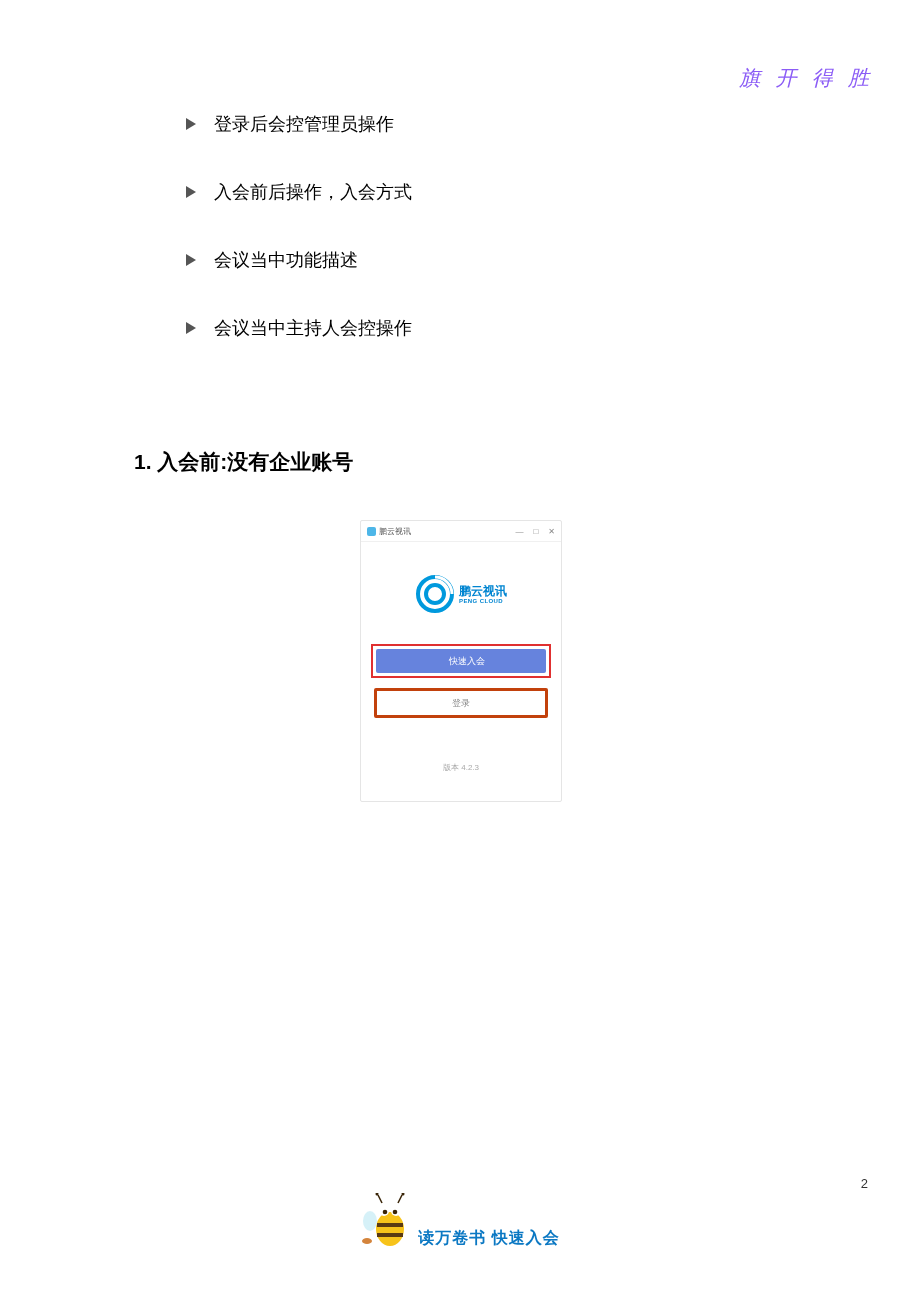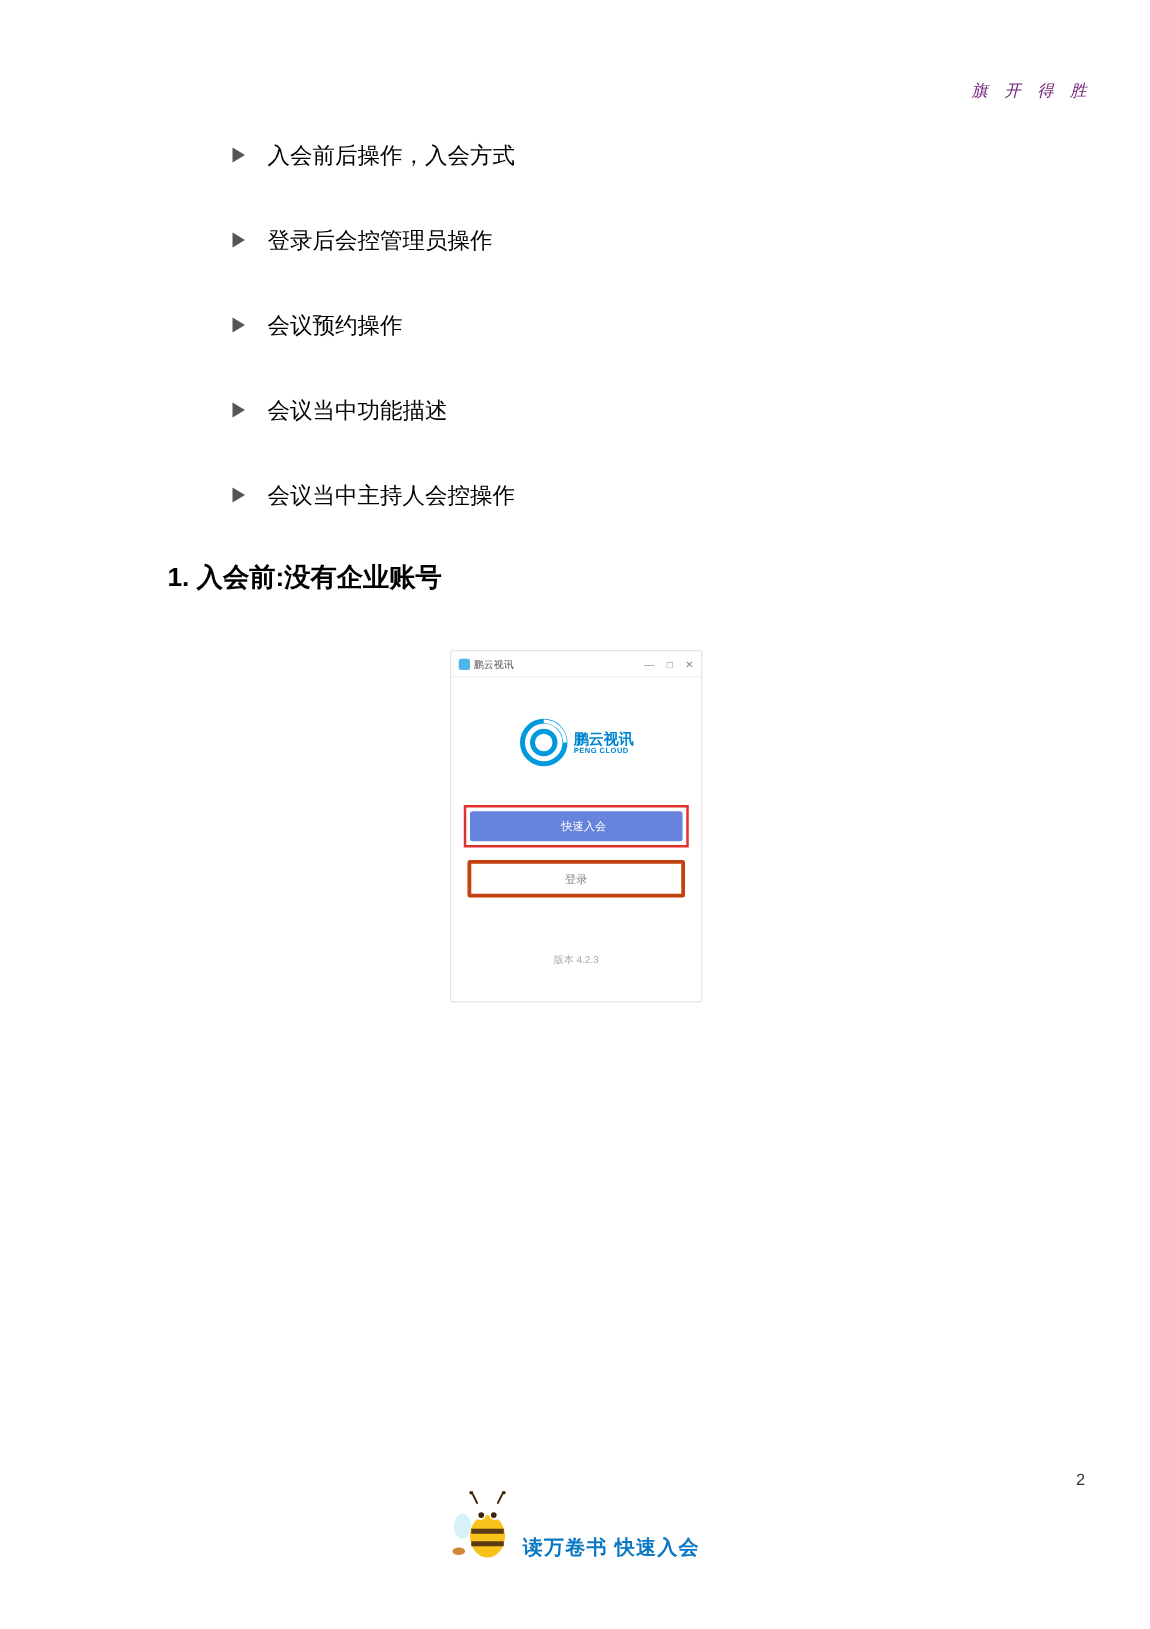--- a/index.html
+++ b/index.html
@@ -9,23 +9,23 @@
       width: 920px;
       height: 1303px;
       position: relative;
       background: #fff;
       color: #000;
     }
     .corner-text {
       position: absolute;
       top: 64px;
       right: 46px;
-      font-size: 13px;
+      font-size: 21px;
       font-style: italic;
-      color: #701a75;
+      color: #8b5cf6;
       font-family: "KaiTi", "STKaiti", serif;
       letter-spacing: 5px;
     }
     .bullets {
       position: absolute;
       top: 112px;
       left: 186px;
     }
     .bullet-item {
       display: flex;
@@ -152,29 +152,25 @@
     }
   </style>
 </head>
 <body>
 
 <div class="corner-text">旗 开 得 胜</div>
 
 <div class="bullets">
   <div class="bullet-item">
     <span class="triangle"></span>
+    <span>登录后会控管理员操作</span>
+  </div>
+  <div class="bullet-item">
+    <span class="triangle"></span>
     <span>入会前后操作，入会方式</span>
-  </div>
-  <div class="bullet-item">
-    <span class="triangle"></span>
-    <span>登录后会控管理员操作</span>
-  </div>
-  <div class="bullet-item">
-    <span class="triangle"></span>
-    <span>会议预约操作</span>
   </div>
   <div class="bullet-item">
     <span class="triangle"></span>
     <span>会议当中功能描述</span>
   </div>
   <div class="bullet-item">
     <span class="triangle"></span>
     <span>会议当中主持人会控操作</span>
   </div>
 </div>

